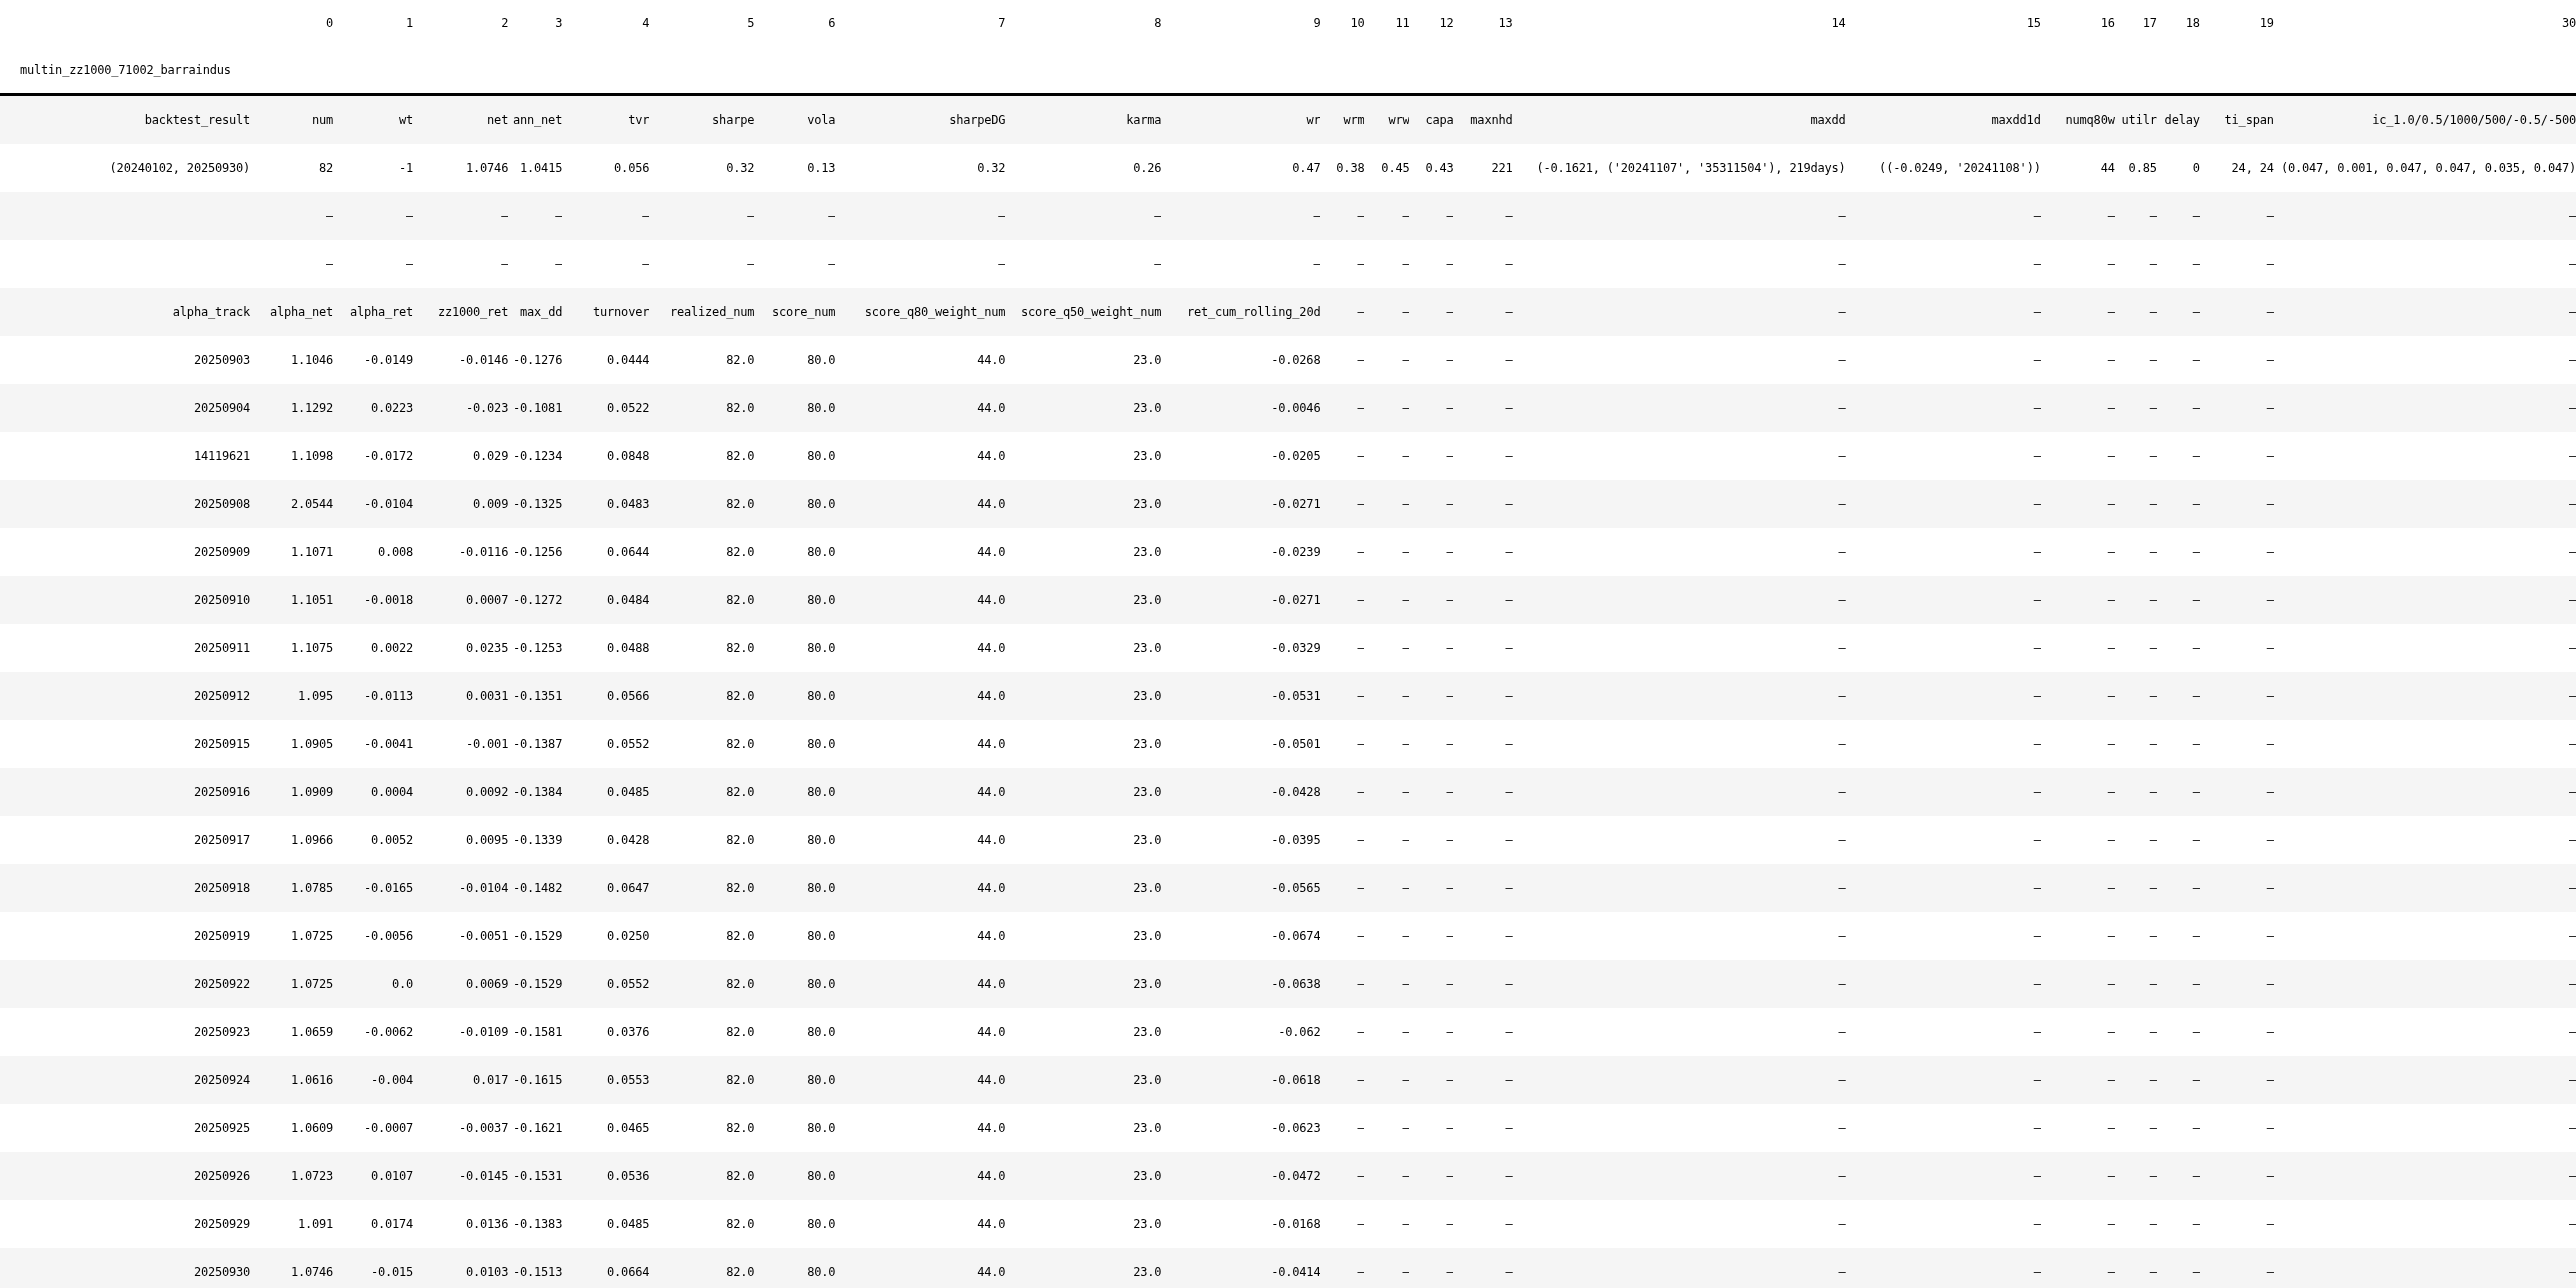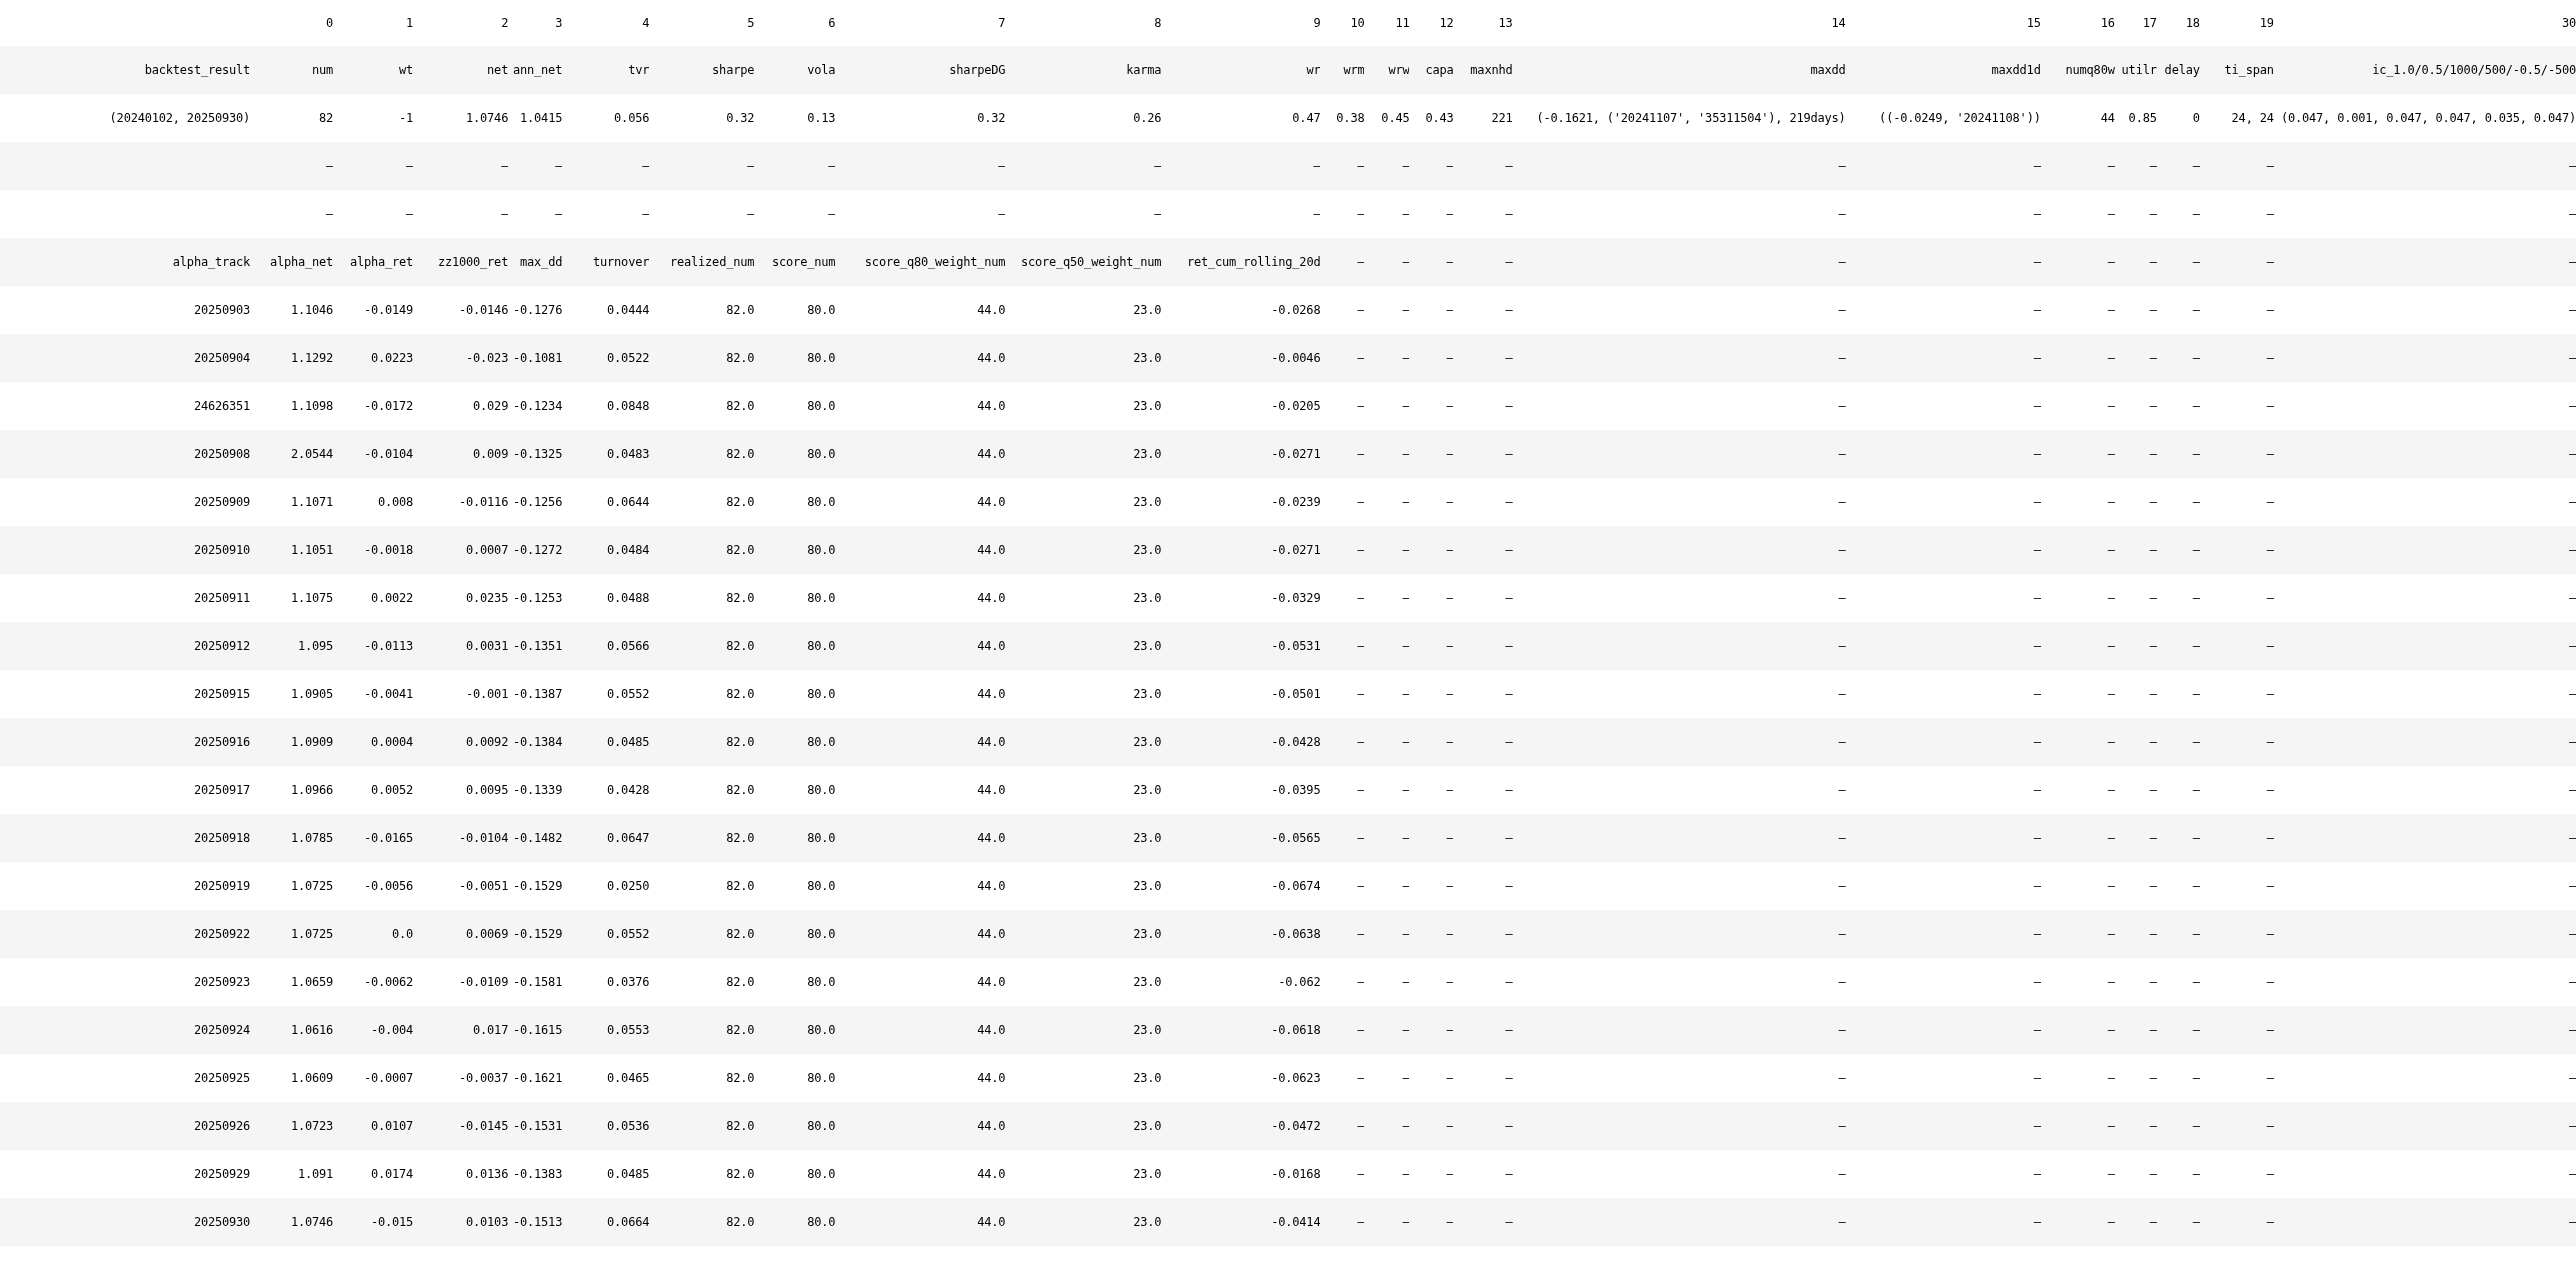--- a/index.html
+++ b/index.html
@@ -87,20 +87,44 @@
           <td>12</td>
           <td>13</td>
           <td>14</td>
           <td>15</td>
           <td>16</td>
           <td>17</td>
           <td>18</td>
           <td>19</td>
           <td>30</td>
         </tr>
+        <tr class="title-row">
+          <td class="title-cell">multin_zz1000_71002_barraindus</td>
+          <td></td>
+          <td></td>
+          <td></td>
+          <td></td>
+          <td></td>
+          <td></td>
+          <td></td>
+          <td></td>
+          <td></td>
+          <td></td>
+          <td></td>
+          <td></td>
+          <td></td>
+          <td></td>
+          <td></td>
+          <td></td>
+          <td></td>
+          <td></td>
+          <td></td>
+          <td></td>
+          <td></td>
+        </tr>
         <tr class="body-row stripe">
           <td>backtest_result</td>
           <td>num</td>
           <td>wt</td>
           <td>net</td>
           <td>ann_net</td>
           <td>tvr</td>
           <td>sharpe</td>
           <td>vola</td>
           <td>sharpeDG</td>
@@ -256,21 +280,21 @@
           <td>—</td>
           <td>—</td>
           <td>—</td>
           <td>—</td>
           <td>—</td>
           <td>—</td>
           <td>—</td>
           <td>—</td>
         </tr>
         <tr class="body-row">
-          <td>24626351</td>
+          <td>14119621</td>
           <td>1.1098</td>
           <td>-0.0172</td>
           <td>0.029</td>
           <td>-0.1234</td>
           <td>0.0848</td>
           <td>82.0</td>
           <td>80.0</td>
           <td>44.0</td>
           <td>23.0</td>
           <td>-0.0205</td>

